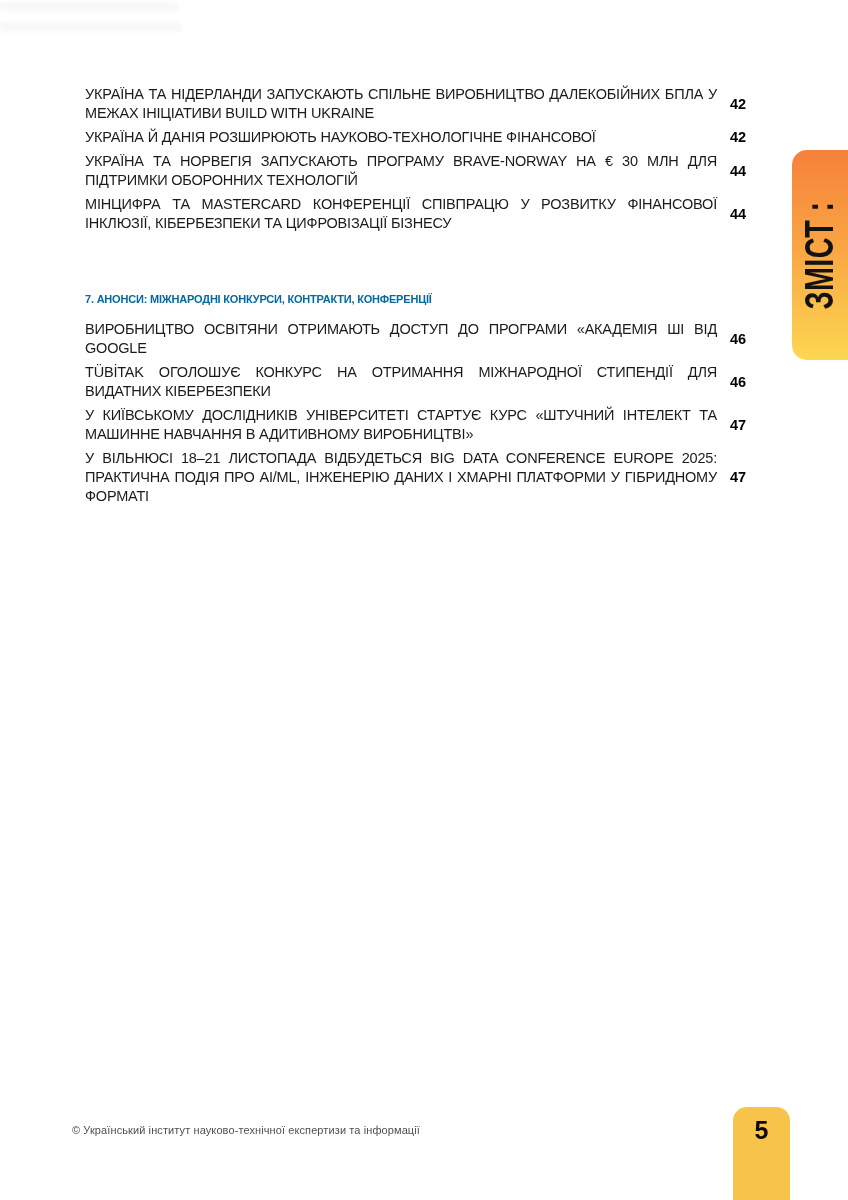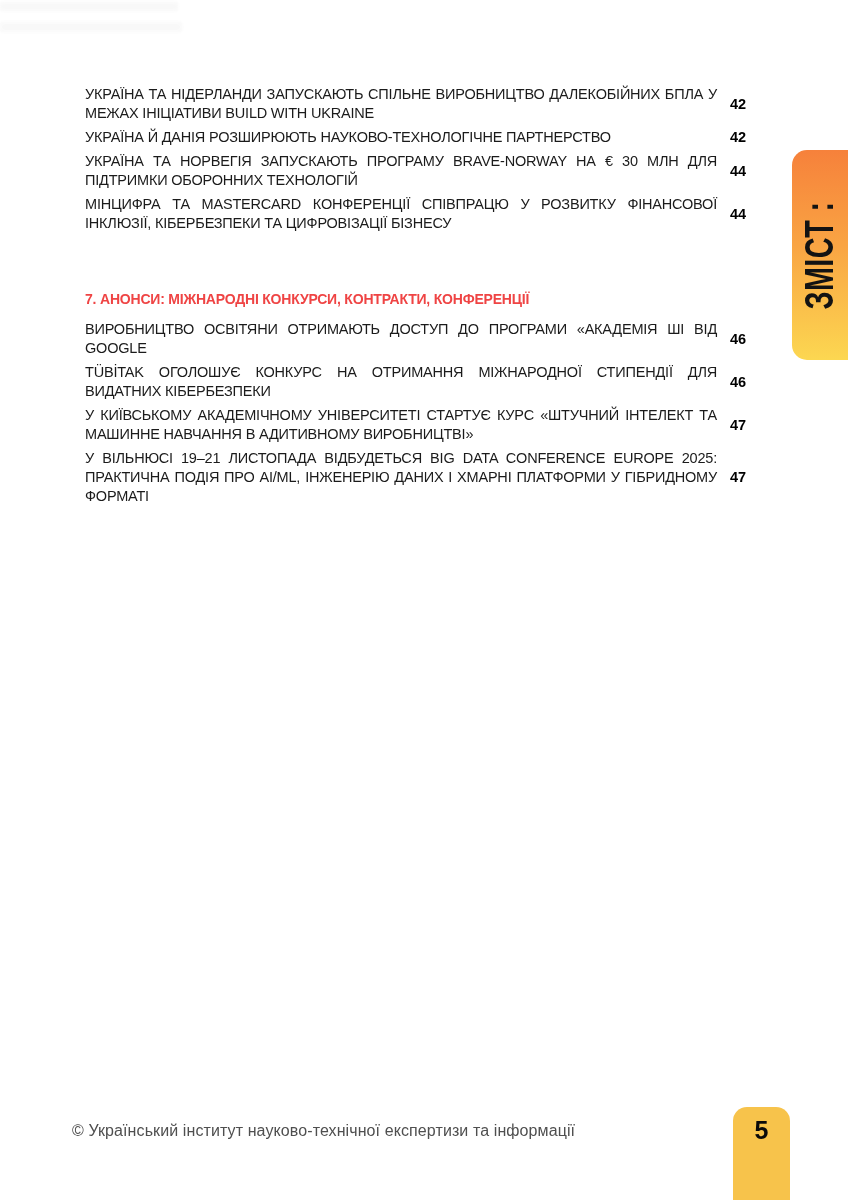--- a/index.html
+++ b/index.html
@@ -27,40 +27,40 @@
   .toc-entry{display:flex;align-items:center;margin-bottom:5px;cursor:pointer;}
   .toc-entry-title{
     width:640px;font-size:14.5px;line-height:19px;color:var(--body_text);
     text-align:justify;text-align-last:left;letter-spacing:-0.2px;
   }
   .toc-entry-page{
     width:27px;margin-left:13px;font-size:14.5px;line-height:19px;
     font-weight:bold;color:var(--page_num_text);flex:none;
   }
   .toc-heading{
-    font-size:14px;line-height:19px;font-weight:bold;color:#ef4444;
+    font-size:11px;line-height:19px;font-weight:bold;color:#0369a1;
     margin:57px 0 11px 0;letter-spacing:-0.2px;
   }
 
   
   .zmist-tab{
     position:absolute;left:792px;top:150px;width:56px;height:210px;
     border-radius:15px 0 0 15px;
     background:linear-gradient(180deg,var(--tab_gradient_top) 0%,var(--tab_gradient_mid) 45%,var(--tab_gradient_bottom) 100%);
     display:flex;align-items:center;justify-content:center;cursor:pointer;
   }
   .zmist-label{
     transform:rotate(-90deg) scaleX(0.72);transform-origin:center;
     font-size:40px;font-weight:bold;color:#131313;white-space:nowrap;
     letter-spacing:0.5px;
   }
 
   
   .footer-copy{
-    position:absolute;left:72px;top:1122px;font-size:16px;line-height:17px;
+    position:absolute;left:72px;top:1122px;font-size:11px;line-height:17px;
     color:var(--footer_text);letter-spacing:0.1px;
   }
   .page-box{
     position:absolute;left:733px;top:1107px;width:57px;height:93px;
     background:var(--page_box_bg);border-radius:14px 14px 0 0;
     display:flex;justify-content:center;align-items:flex-start;
   }
   .page-box .num{font-size:25px;font-weight:bold;color:#0a0a0a;margin-top:9px;}
 </style>
 </head>
@@ -73,21 +73,21 @@
     <div class="b2"></div>
   </div>
 
   <main class="toc">
 
     <div class="toc-entry">
       <span class="toc-entry-title">УКРАЇНА ТА НІДЕРЛАНДИ ЗАПУСКАЮТЬ СПІЛЬНЕ ВИРОБНИЦТВО ДАЛЕКОБІЙНИХ БПЛА У МЕЖАХ ІНІЦІАТИВИ BUILD WITH UKRAINE</span>
       <span class="toc-entry-page">42</span>
     </div>
     <div class="toc-entry">
-      <span class="toc-entry-title">УКРАЇНА Й ДАНІЯ РОЗШИРЮЮТЬ НАУКОВО-ТЕХНОЛОГІЧНЕ ПАРТНЕРСТВО</span>
+      <span class="toc-entry-title">УКРАЇНА Й ДАНІЯ РОЗШИРЮЮТЬ НАУКОВО-ТЕХНОЛОГІЧНЕ ФІНАНСОВОЇ</span>
       <span class="toc-entry-page">42</span>
     </div>
     <div class="toc-entry">
       <span class="toc-entry-title">УКРАЇНА ТА НОРВЕГІЯ ЗАПУСКАЮТЬ ПРОГРАМУ BRAVE-NORWAY НА € 30 МЛН ДЛЯ ПІДТРИМКИ ОБОРОННИХ ТЕХНОЛОГІЙ</span>
       <span class="toc-entry-page">44</span>
     </div>
     <div class="toc-entry">
       <span class="toc-entry-title">МІНЦИФРА ТА MASTERCARD КОНФЕРЕНЦІЇ СПІВПРАЦЮ У РОЗВИТКУ ФІНАНСОВОЇ ІНКЛЮЗІЇ, КІБЕРБЕЗПЕКИ ТА ЦИФРОВІЗАЦІЇ БІЗНЕСУ</span>
       <span class="toc-entry-page">44</span>
     </div>
@@ -96,25 +96,25 @@
 
     <div class="toc-entry">
       <span class="toc-entry-title">ВИРОБНИЦТВО ОСВІТЯНИ ОТРИМАЮТЬ ДОСТУП ДО ПРОГРАМИ «АКАДЕМІЯ ШІ ВІД GOOGLE</span>
       <span class="toc-entry-page">46</span>
     </div>
     <div class="toc-entry">
       <span class="toc-entry-title">TÜBİTAK ОГОЛОШУЄ КОНКУРС НА ОТРИМАННЯ МІЖНАРОДНОЇ СТИПЕНДІЇ ДЛЯ ВИДАТНИХ КІБЕРБЕЗПЕКИ</span>
       <span class="toc-entry-page">46</span>
     </div>
     <div class="toc-entry">
-      <span class="toc-entry-title">У КИЇВСЬКОМУ АКАДЕМІЧНОМУ УНІВЕРСИТЕТІ СТАРТУЄ КУРС «ШТУЧНИЙ ІНТЕЛЕКТ ТА МАШИННЕ НАВЧАННЯ В АДИТИВНОМУ ВИРОБНИЦТВІ»</span>
+      <span class="toc-entry-title">У КИЇВСЬКОМУ ДОСЛІДНИКІВ УНІВЕРСИТЕТІ СТАРТУЄ КУРС «ШТУЧНИЙ ІНТЕЛЕКТ ТА МАШИННЕ НАВЧАННЯ В АДИТИВНОМУ ВИРОБНИЦТВІ»</span>
       <span class="toc-entry-page">47</span>
     </div>
     <div class="toc-entry">
-      <span class="toc-entry-title">У ВІЛЬНЮСІ 19–21 ЛИСТОПАДА ВІДБУДЕТЬСЯ BIG DATA CONFERENCE EUROPE 2025: ПРАКТИЧНА ПОДІЯ ПРО AI/ML, ІНЖЕНЕРІЮ ДАНИХ І ХМАРНІ ПЛАТФОРМИ У ГІБРИДНОМУ ФОРМАТІ</span>
+      <span class="toc-entry-title">У ВІЛЬНЮСІ 18–21 ЛИСТОПАДА ВІДБУДЕТЬСЯ BIG DATA CONFERENCE EUROPE 2025: ПРАКТИЧНА ПОДІЯ ПРО AI/ML, ІНЖЕНЕРІЮ ДАНИХ І ХМАРНІ ПЛАТФОРМИ У ГІБРИДНОМУ ФОРМАТІ</span>
       <span class="toc-entry-page">47</span>
     </div>
 
   </main>
 
   <div class="zmist-tab">
     <span class="zmist-label">ЗМІСТ :</span>
   </div>
 
   <div class="footer-copy">© Український інститут науково-технічної експертизи та інформації</div>

